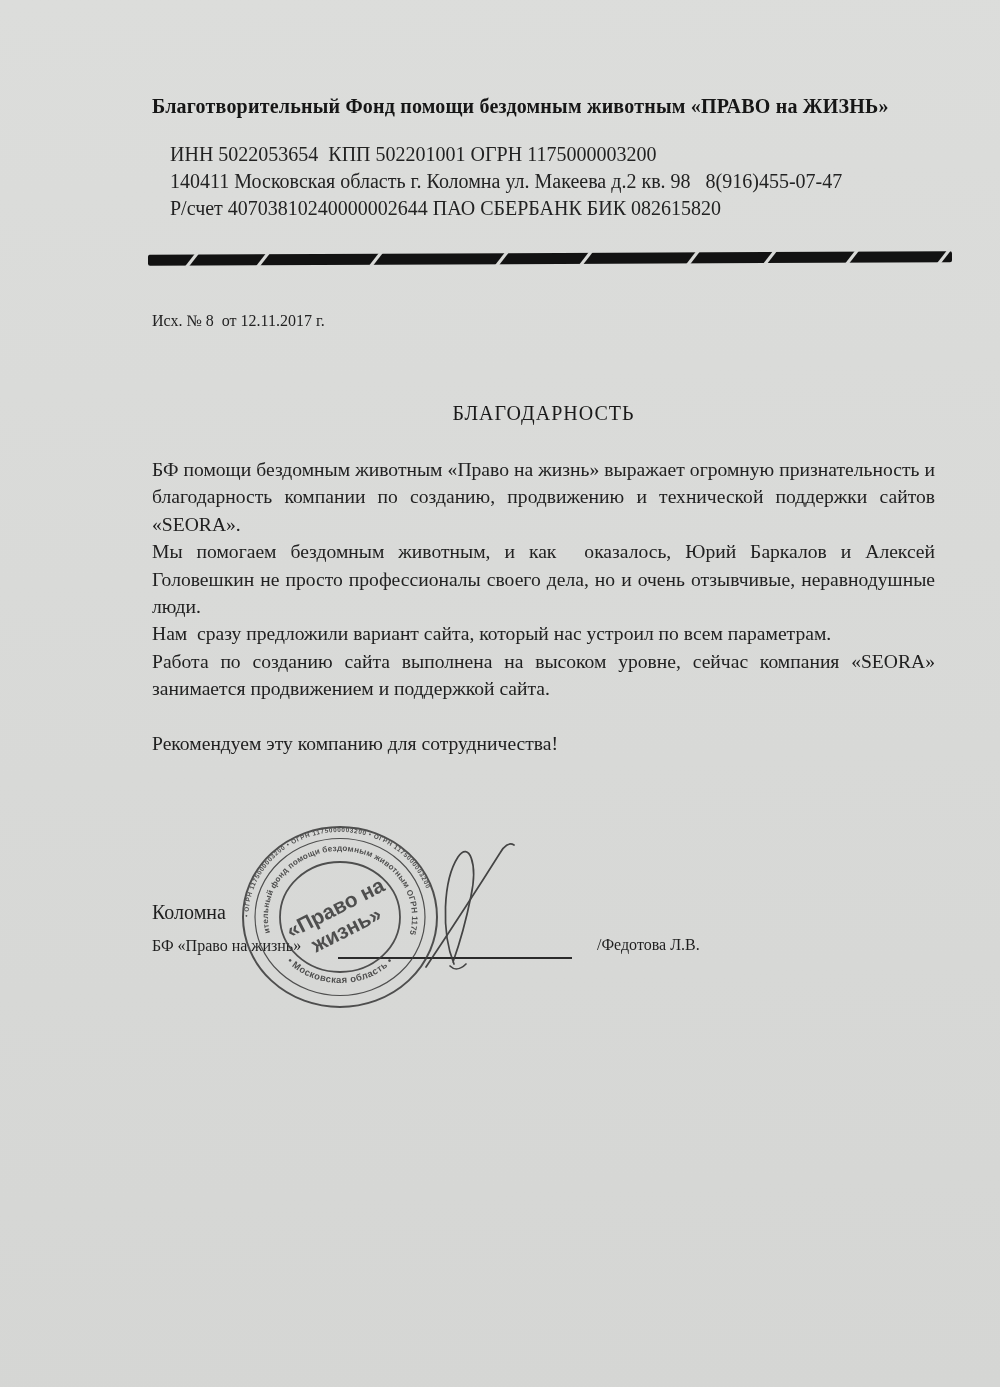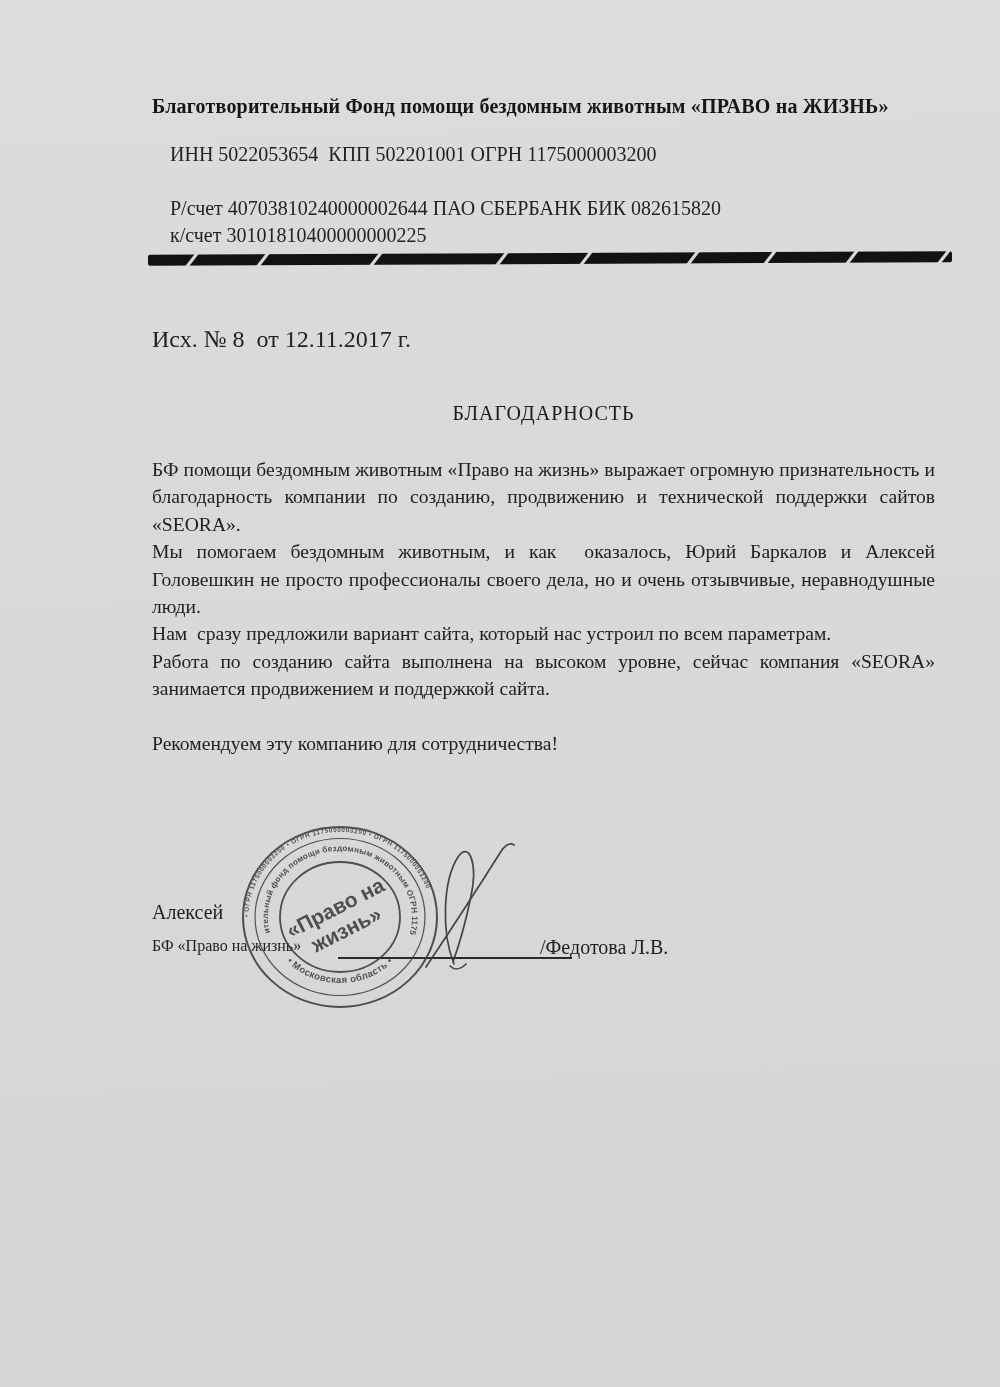--- a/index.html
+++ b/index.html
@@ -26,52 +26,52 @@
   .req3{top:224px;}
   .divider{
     left:148px;top:253px;width:804px;height:11px;
     background:#121212;border-radius:2px;
     transform:rotate(-.25deg);
   }
   .divider .nick{
     position:absolute;top:-2px;width:4px;height:15px;
     background:#d9dad8;transform:skewX(-38deg);
   }
-  .ref-line{left:152px;top:326px;font-size:24px;color:#222;}
+  .ref-line{left:152px;top:312px;font-size:16px;color:#222;}
   .doc-title{
     left:152px;top:402px;width:783px;
     text-align:center;font-size:20px;letter-spacing:1px;color:#1a1a1a;
   }
   .letter-body{
     left:152px;top:456px;width:783px;
     font-size:19.6px;line-height:27.4px;color:#212121;
   }
   .letter-body p{margin:0;text-align:justify;text-justify:inter-word;}
   .letter-body p.no-just{text-align:left;}
   .letter-body p.gap-above{margin-top:27px;}
   .sig-role1{left:152px;top:901px;font-size:20px;}
   .sig-role2{left:152px;top:937px;font-size:16px;}
   .sig-line{
     left:338px;top:935px;width:234px;height:22px;
     border-bottom:2px solid #2a2a2a;
   }
-  .sig-name{left:540px;top:936px;font-size:20px;font-family:Liberation Serif, serif;}
+  .sig-name{left:597px;top:936px;font-size:16px;font-family:Liberation Serif, serif;}
   .stamp-wrap{left:238px;top:822px;width:204px;height:192px;opacity:.88;filter:blur(.2px);}
   .autograph{left:402px;top:836px;width:135px;height:142px;}
 </style>
 </head>
 <body>
 
 <div class="sheet">
 
   <div class="abs org-name">Благотворительный Фонд помощи бездомным животным «ПРАВО на ЖИЗНЬ»</div>
 
   <div class="abs req req0">ИНН 5022053654&nbsp; КПП 502201001 ОГРН 1175000003200</div>
+  <div class="abs req req1">140411 Московская область г. Коломна ул. Макеева д.2 кв. 98&nbsp;&nbsp; 8(916)455-07-47</div>
   <div class="abs req req2">Р/счет 40703810240000002644 ПАО СБЕРБАНК БИК 082615820</div>
-  <div class="abs req req3">к/счет 30101810400000000225</div>
 
   <div class="abs divider">
     <span class="nick" style="left:42px"></span>
     <span class="nick" style="left:113px"></span>
     <span class="nick" style="left:226px"></span>
     <span class="nick" style="left:352px"></span>
     <span class="nick" style="left:436px"></span>
     <span class="nick" style="left:543px"></span>
     <span class="nick" style="left:620px"></span>
     <span class="nick" style="left:702px"></span>
@@ -83,21 +83,21 @@
   <div class="abs doc-title">БЛАГОДАРНОСТЬ</div>
 
   <div class="abs letter-body">
     <p>БФ помощи бездомным животным «Право на жизнь» выражает огромную признательность и благодарность компании по созданию, продвижению и технической поддержки сайтов «SEORA».</p>
     <p>Мы помогаем бездомным животным, и как&nbsp; оказалось, Юрий Баркалов и Алексей Головешкин не просто профессионалы своего дела, но и очень отзывчивые, неравнодушные люди.</p>
     <p class="no-just">Нам&nbsp; сразу предложили вариант сайта, который нас устроил по всем параметрам.</p>
     <p>Работа по созданию сайта выполнена на высоком уровне, сейчас компания «SEORA» занимается продвижением и поддержкой сайта.</p>
     <p class="no-just gap-above">Рекомендуем эту компанию для сотрудничества!</p>
   </div>
 
-  <div class="abs sig-role1">Алексей</div>
+  <div class="abs sig-role1">Коломна</div>
   <div class="abs sig-role2">БФ «Право на жизнь»</div>
   <div class="abs sig-line"></div>
   <div class="abs sig-name">/Федотова Л.В.</div>
 
   <div class="abs stamp-wrap">
     <svg width="204" height="192" viewBox="0 0 204 192">
       <defs>
         <path id="microRing" d="M 10.5 95 a 91.5 85 0 1 1 183 0 a 91.5 85 0 1 1 -183 0"></path>
         <path id="ringTop" d="M 32.5 112.1 A 72 66 0 1 1 171.5 112.1"></path>
         <path id="ringBottom" d="M 39.6 128 A 72 66 0 0 0 164.4 128"></path>

